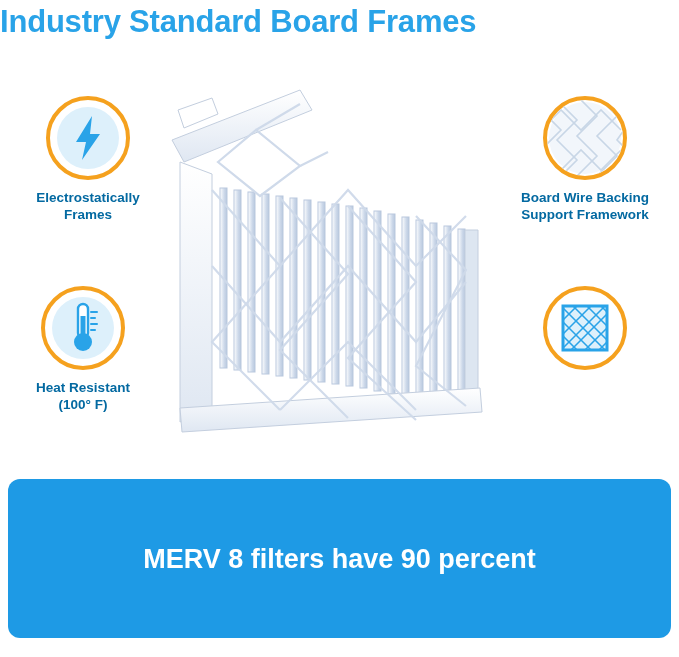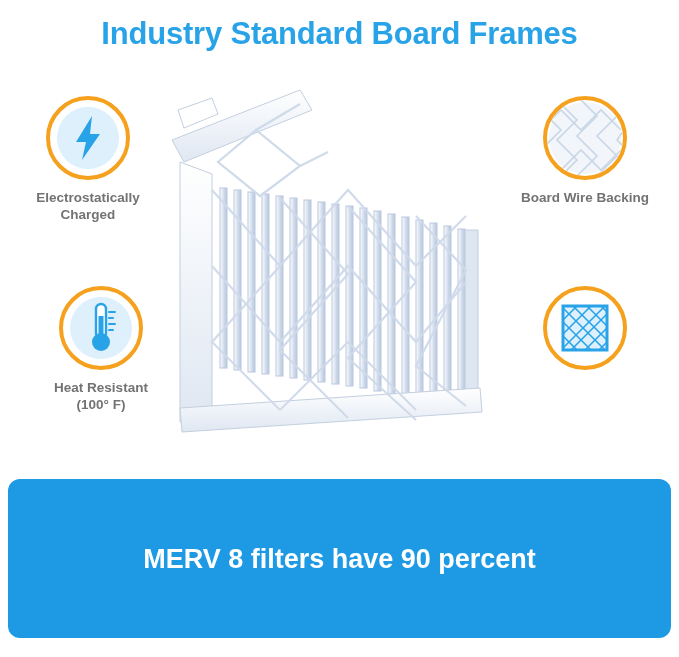--- a/index.html
+++ b/index.html
@@ -11,24 +11,23 @@
     width: 679px;
     height: 657px;
     font-family: "Liberation Sans", sans-serif;
     overflow: hidden;
     position: relative;
   }
 
   
   .title {
     position: absolute;
-    top: 16px;
+    top: 4px;
     left: 0;
     width: 679px;
-    text-align: center;
     color: #29a3e8;
     font-size: 31px;
     font-weight: bold;
     letter-spacing: -0.2px;
     white-space: nowrap;
   }
 
   
   .feature {
     position: absolute;
@@ -42,28 +41,28 @@
     border: 4px solid #f5a11e;
     background: #ffffff;
     margin: 0 auto;
     position: relative;
     box-sizing: border-box;
     overflow: hidden;
   }
   .badge svg { display: block; }
   .feature-label {
     margin-top: 9px;
-    color: #737373;
+    color: #0369a1;
     font-size: 13.5px;
     font-weight: bold;
     line-height: 17px;
   }
 
   #feat-electro { left: 8px;  top: 96px; }
-  #feat-heat    { left: 21px;  top: 286px; }
+  #feat-heat    { left: 3px;  top: 286px; }
   #feat-wire    { left: 505px; top: 96px; }
   #feat-indust  { left: 505px; top: 286px; }
 
   
   .product {
     position: absolute;
     left: 160px;
     top: 70px;
     width: 360px;
     height: 400px;
@@ -161,21 +160,21 @@
 
 <div class="feature" id="feat-electro">
   <div class="badge">
     <svg width="76" height="76" viewBox="0 0 76 76">
       <circle cx="38" cy="38" r="31" fill="#ddf0fb"></circle>
       <polygon points="42,16 26,42 36,42 32,60 50,34 40,34" fill="#29a3e8"></polygon>
     </svg>
   </div>
   <div class="feature-label">
     <span>Electrostatically</span><br>
-    <span>Charged</span>
+    <span>Frames</span>
   </div>
 </div>
 
 <div class="feature" id="feat-heat">
   <div class="badge">
     <svg width="76" height="76" viewBox="0 0 76 76">
       <circle cx="38" cy="38" r="31" fill="#ddf0fb"></circle>
       <rect x="33" y="14" width="10" height="34" rx="5" fill="#ffffff" stroke="#29a3e8" stroke-width="2.4"></rect>
       <circle cx="38" cy="52" r="9" fill="#29a3e8"></circle>
       <rect x="35.5" y="26" width="5" height="24" fill="#29a3e8"></rect>
@@ -203,20 +202,21 @@
         <path d="M30 -4 L50 16 L30 36 L50 56 L30 76"></path>
         <path d="M50 -4 L70 16 L50 36 L70 56 L50 76"></path>
         <path d="M70 6 L84 20 L70 40 L84 54"></path>
         <path d="M-6 30 L14 10 L34 30 L54 10 L74 30"></path>
         <path d="M-6 50 L14 70 L34 50 L54 70 L74 50"></path>
       </g>
     </svg>
   </div>
   <div class="feature-label">
     <span>Board Wire Backing</span><br>
+    <span>Support Framework</span>
   </div>
 </div>
 
 <div class="feature" id="feat-indust">
   <div class="badge">
     <svg width="76" height="76" viewBox="0 0 76 76">
       <circle cx="38" cy="38" r="31" fill="#ffffff"></circle>
       <rect x="16" y="16" width="44" height="44" fill="#ddf0fb" stroke="#29a3e8" stroke-width="3"></rect>
       <g stroke="#29a3e8" stroke-width="1.6">
         <line x1="16" y1="30" x2="30" y2="16"></line>

